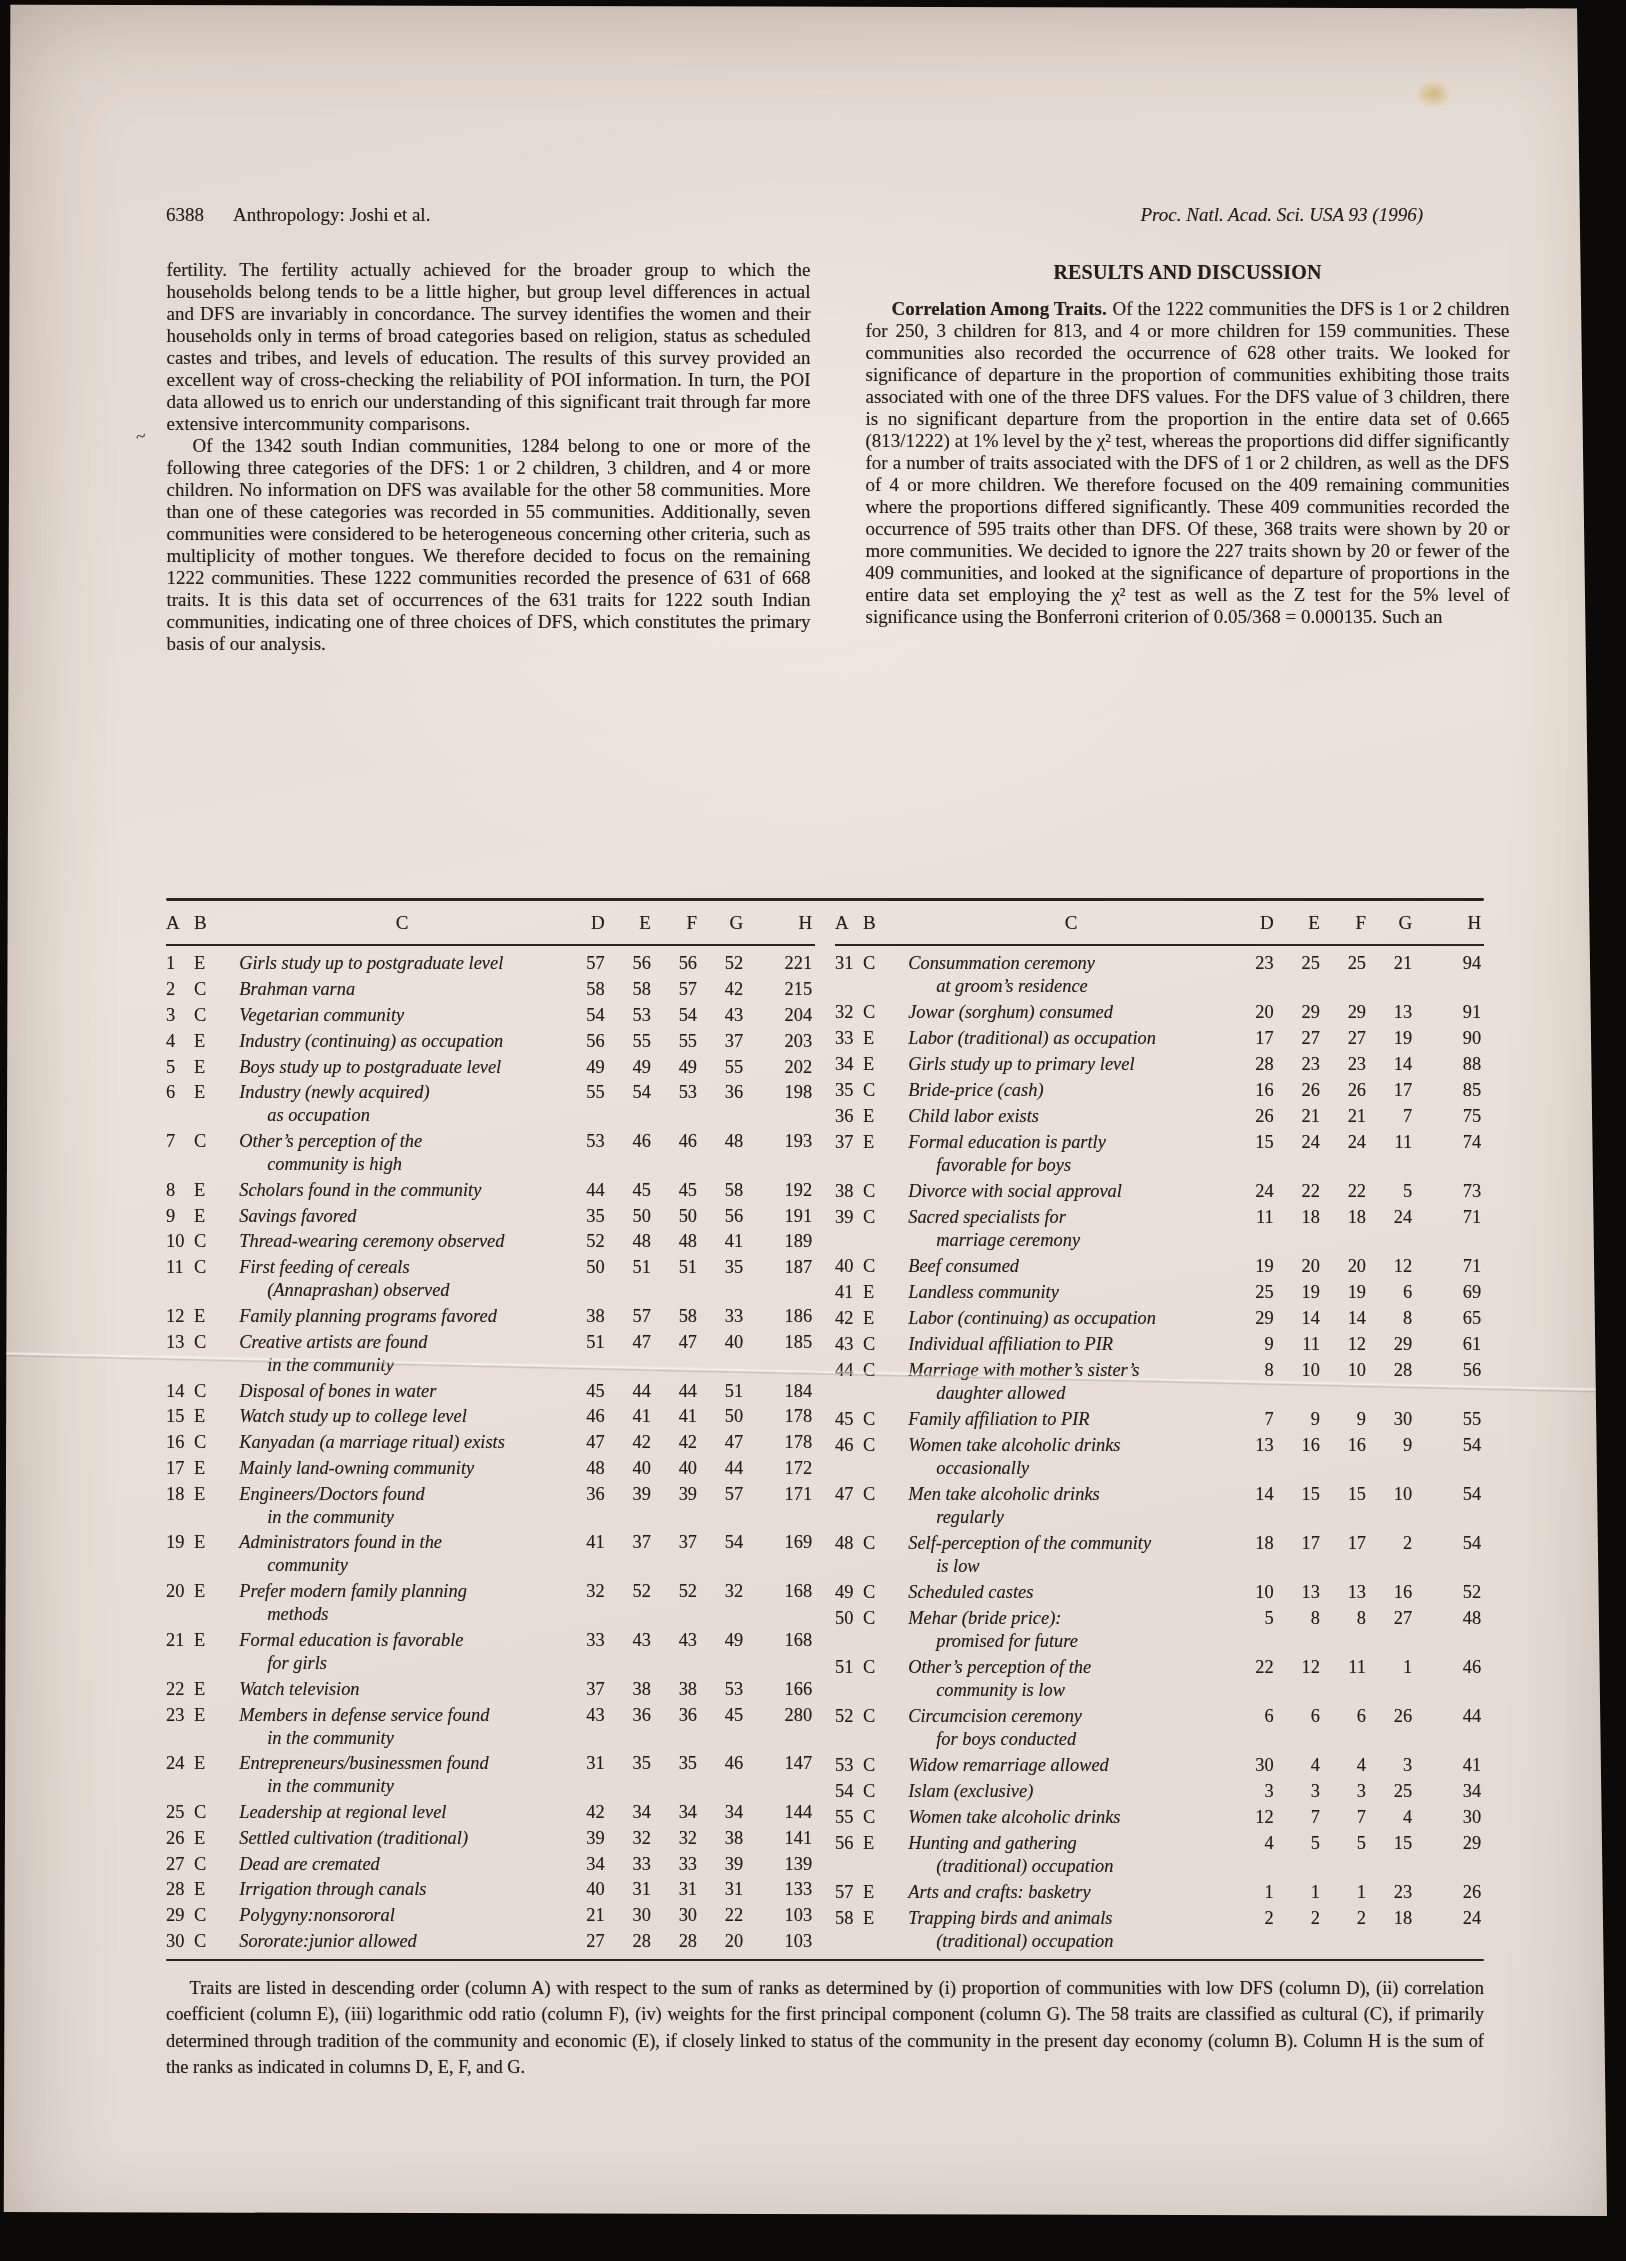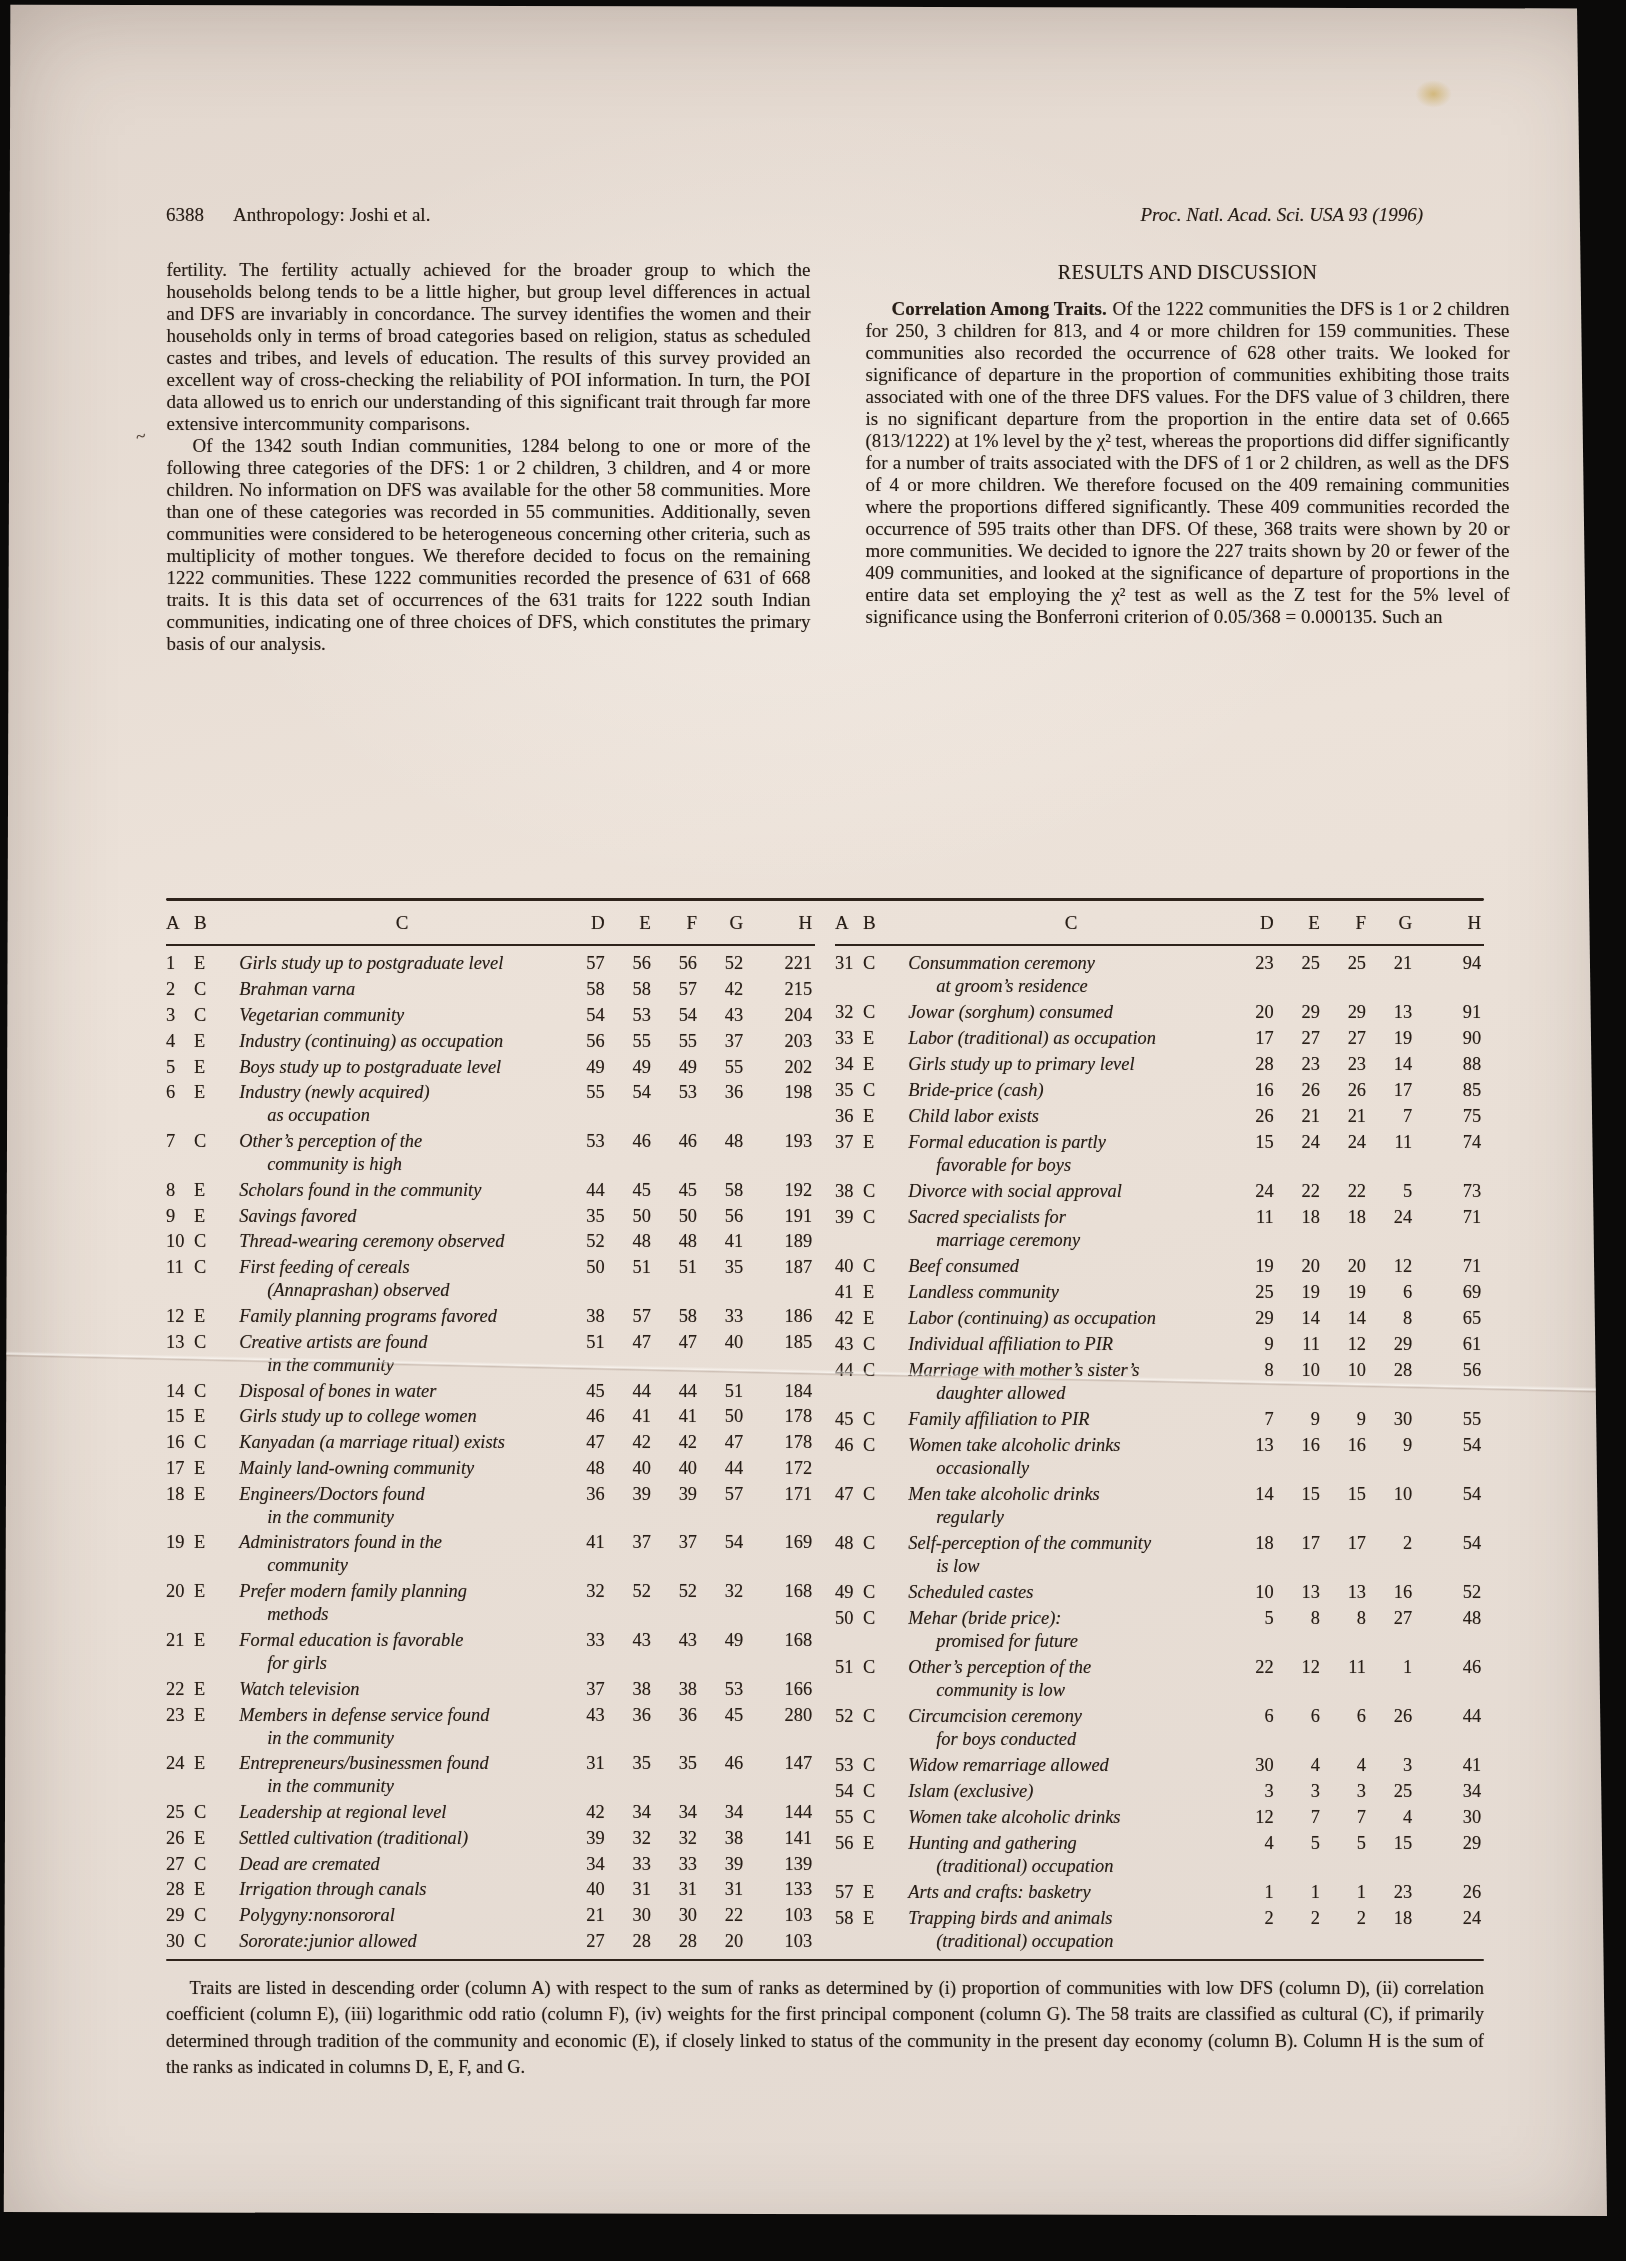--- a/index.html
+++ b/index.html
@@ -21,21 +21,21 @@
   .ink{text-shadow:0 0 0.7px rgba(48,32,22,0.45);}
 
   .running-header{position:absolute;left:166px;top:204px;width:1257px;display:flex;justify-content:space-between;align-items:baseline;font-size:19px;}
   .pgnum{margin-right:29px;}
   .journal{font-style:italic;}
 
   .columns{position:absolute;left:166px;top:259px;width:1344px;display:flex;gap:55px;justify-content:center;}
   .col{width:644px;font-size:19px;line-height:22px;text-align:justify;}
   .col p{margin:0;}
   .indent{text-indent:26px;}
-  .section-title{font-weight:normal;font-size:20px;text-align:center;letter-spacing:0.2px;margin:1.9px 0 15px 0;}
+  .section-title{font-weight:bold;font-size:20px;text-align:center;letter-spacing:0.2px;margin:1.9px 0 15px 0;}
   .runin{font-weight:bold;margin-right:5.7px;}
 
   .tableblock{position:absolute;left:166px;top:885px;width:1318px;}
   .caption{font-size:18.4px;line-height:22px;}
   .cap-label{margin-right:18px;}
   .rule{height:2.8px;background:#2e231b;border-radius:1.4px;}
   .rule-top{margin-top:13.2px;}
   .rule-bottom{margin-top:4.7px;}
   .halves{display:flex;gap:20px;}
   table{border-collapse:collapse;table-layout:fixed;width:649px;}
@@ -247,21 +247,21 @@
               <td class="c-trait">Disposal of bones in water</td>
               <td class="c-num">45</td>
               <td class="c-num">44</td>
               <td class="c-num">44</td>
               <td class="c-num">51</td>
               <td class="c-num c-h">184</td>
             </tr>
             <tr>
               <td class="c-a">15</td>
               <td class="c-b">E</td>
-              <td class="c-trait">Girls study up to college women</td>
+              <td class="c-trait">Watch study up to college level</td>
               <td class="c-num">46</td>
               <td class="c-num">41</td>
               <td class="c-num">41</td>
               <td class="c-num">50</td>
               <td class="c-num c-h">178</td>
             </tr>
             <tr>
               <td class="c-a">16</td>
               <td class="c-b">C</td>
               <td class="c-trait">Kanyadan (a marriage ritual) exists</td>

